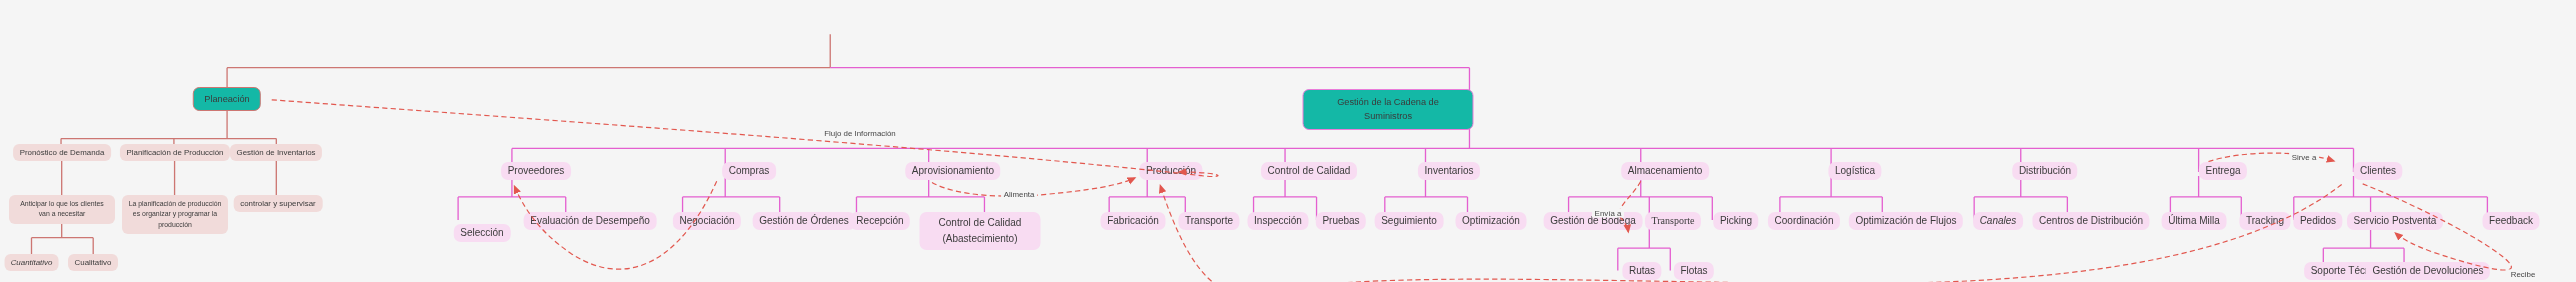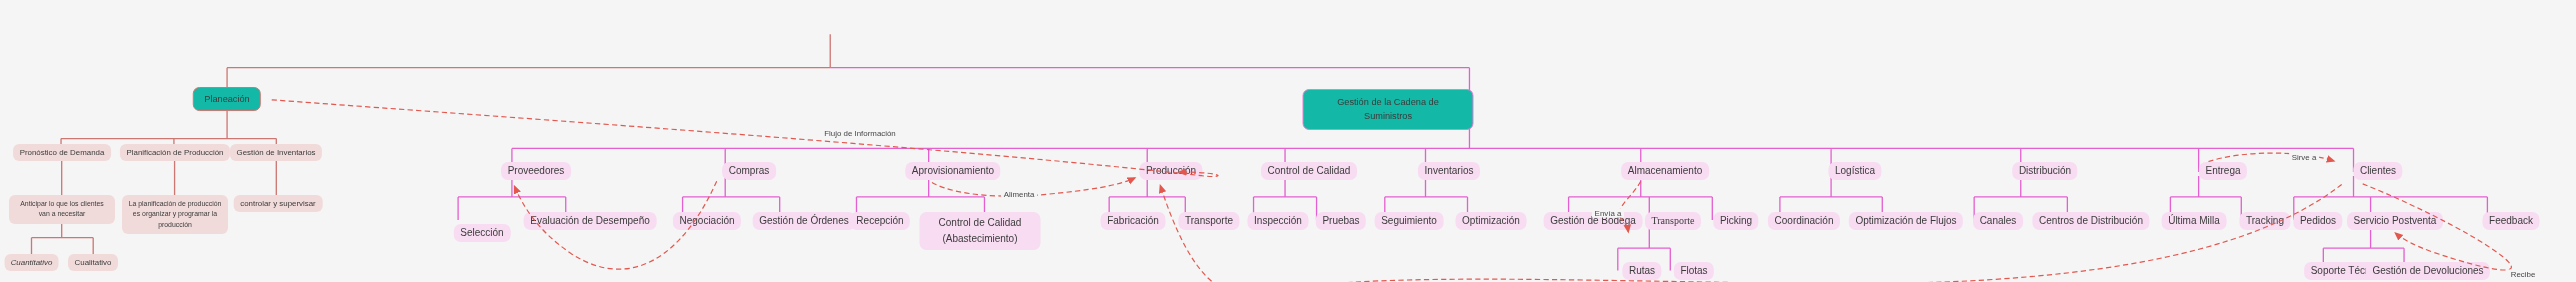--- a/index.html
+++ b/index.html
@@ -80,21 +80,21 @@
     <div class="node n-vio" style="left: 1185px; top: 212px;">Transporte</div>
     <div class="node n-vio" style="left: 1254px; top: 212px;">Inspección</div>
     <div class="node n-vio" style="left: 1317px; top: 212px;">Pruebas</div>
     <div class="node n-vio" style="left: 1385px; top: 212px;">Seguimiento</div>
     <div class="node n-vio" style="left: 1467px; top: 212px;">Optimización</div>
     <div class="node n-vio" style="left: 1569px; top: 212px;">Gestión de Bodega</div>
     <div class="node n-vio" style="left: 1649px; top: 212px; font-family: Liberation Serif, serif;">Transporte</div>
     <div class="node n-vio" style="left: 1712px; top: 212px;">Picking</div>
     <div class="node n-vio" style="left: 1780px; top: 212px;">Coordinación</div>
     <div class="node n-vio" style="left: 1882px; top: 212px;">Optimización de Flujos</div>
-    <div class="node n-vio" style="left: 1974px; top: 212px;">Canales</div>
+    <div class="node n-vio" style="left: 1974px; top: 212px; font-style: italic;">Canales</div>
     <div class="node n-vio" style="left: 2067px; top: 212px;">Centros de Distribución</div>
     <div class="node n-vio" style="left: 2170px; top: 212px;">Última Milla</div>
     <div class="node n-vio" style="left: 2241px; top: 212px;">Tracking</div>
     <div class="node n-vio" style="left: 2294px; top: 212px;">Pedidos</div>
     <div class="node n-vio" style="left: 2371px; top: 212px;">Servicio Postventa</div>
     <div class="node n-vio" style="left: 2487px; top: 212px;">Feedback</div>
     <div class="node n-vio" style="left: 1618px; top: 262px;">Rutas</div>
     <div class="node n-vio" style="left: 1670px; top: 262px;">Flotas</div>
     <div class="node n-vio" style="left: 2323px; top: 262px;">Soporte Técnico</div>
     <div class="node n-vio" style="left: 2404px; top: 262px;">Gestión de Devoluciones</div>

